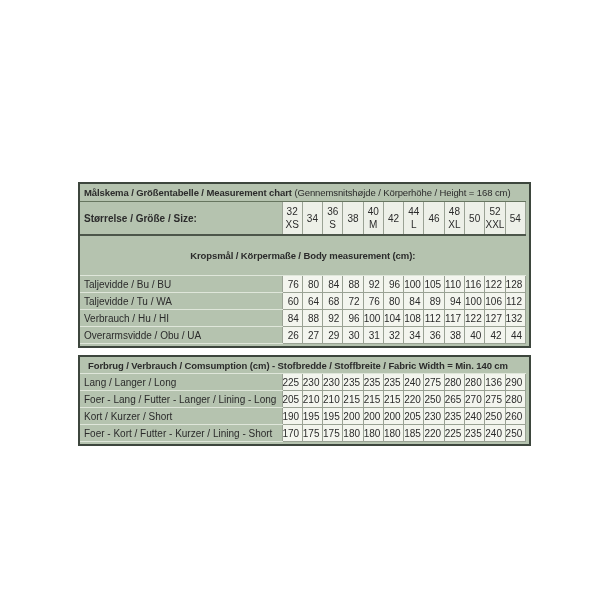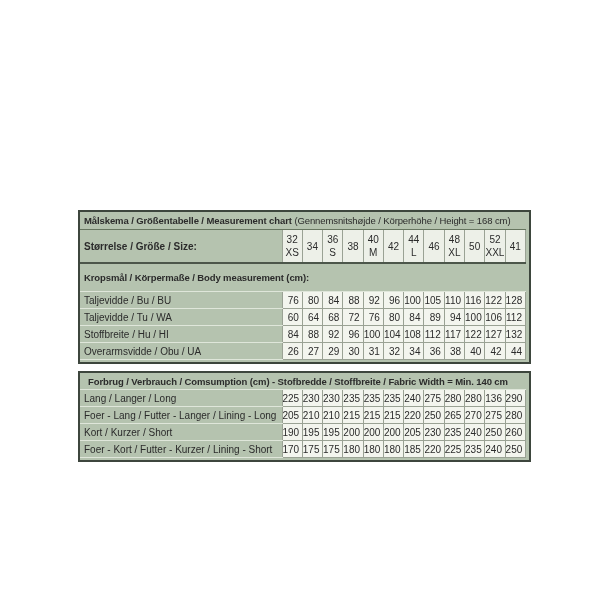--- a/index.html
+++ b/index.html
@@ -10,21 +10,20 @@
     color: var(--text, #2b2b2b);
   }
   .canvas { position: relative; width: 610px; height: 610px; background: #ffffff; overflow: hidden; }
   .sheet  { position: absolute; left: 78px; top: 182px; width: 453px; }
 
   .tbl-wrap {
     border: 2px solid var(--border_dark, #3d463d);
     background: var(--sage, #b5c3af);
     padding: 0 3px 2px 0;
     box-sizing: border-box;
-    margin-top: 28px;
   }
   .tbl-wrap.second { margin-top: 7px; }
 
   table {
     border-collapse: collapse;
     width: 100%;
     table-layout: fixed;
     font-size: 10px;
     color: var(--text, #2b2b2b);
   }
@@ -43,24 +42,25 @@
     padding: 1px 4px; text-align: left;
     border-bottom: 1px solid var(--divider_light, #dfe6da);
     white-space: nowrap; overflow: hidden;
   }
   .size-cell {
     background: var(--size_cell, #edf0e8);
     border: 1px solid var(--border_cell, #9aa294);
     text-align: center; line-height: 1.3; height: 30px;
   }
   .r-sect td {
-    height: 13px; padding: 7px 4px;
+    height: 13px; padding: 13px 4px;
     background: var(--sage, #b5c3af);
     border-top: 2px solid var(--border_dark2, #4c564a);
     border-bottom: 1px solid var(--divider_light, #dfe6da);
+    text-align: center;
   }
   .r-head2 td {
     height: 14px; padding: 1px 8px;
     background: var(--sage, #b5c3af);
     border-bottom: 1px solid var(--divider_light, #dfe6da);
   }
   tr.data td { height: 14px; }
   .num {
     background: var(--cell, #f3f5ee);
     border: 1px solid var(--border_cell, #9aa294);
@@ -134,21 +134,21 @@
               </td>
               <td class="size-cell">
                 <div>50</div>
                 <div></div>
               </td>
               <td class="size-cell">
                 <div>52</div>
                 <div>XXL</div>
               </td>
               <td class="size-cell">
-                <div>41</div>
+                <div>54</div>
                 <div></div>
               </td>
             </tr>
           <tr class="r-sect">
             <td colspan="13" class="b long">Kropsmål / Körpermaße / Body measurement (cm):</td>
           </tr>
         </tbody>
         <tbody id="t1rows">
             <tr class="data">
               <td class="lbl">Taljevidde / Bu / BU</td>
@@ -174,21 +174,21 @@
               <td class="num">76</td>
               <td class="num">80</td>
               <td class="num">84</td>
               <td class="num">89</td>
               <td class="num">94</td>
               <td class="num">100</td>
               <td class="num">106</td>
               <td class="num">112</td>
             </tr>
             <tr class="data">
-              <td class="lbl">Stoffbreite / Hu / HI</td>
+              <td class="lbl">Verbrauch / Hu / HI</td>
               <td class="num">84</td>
               <td class="num">88</td>
               <td class="num">92</td>
               <td class="num">96</td>
               <td class="num">100</td>
               <td class="num">104</td>
               <td class="num">108</td>
               <td class="num">112</td>
               <td class="num">117</td>
               <td class="num">122</td>

